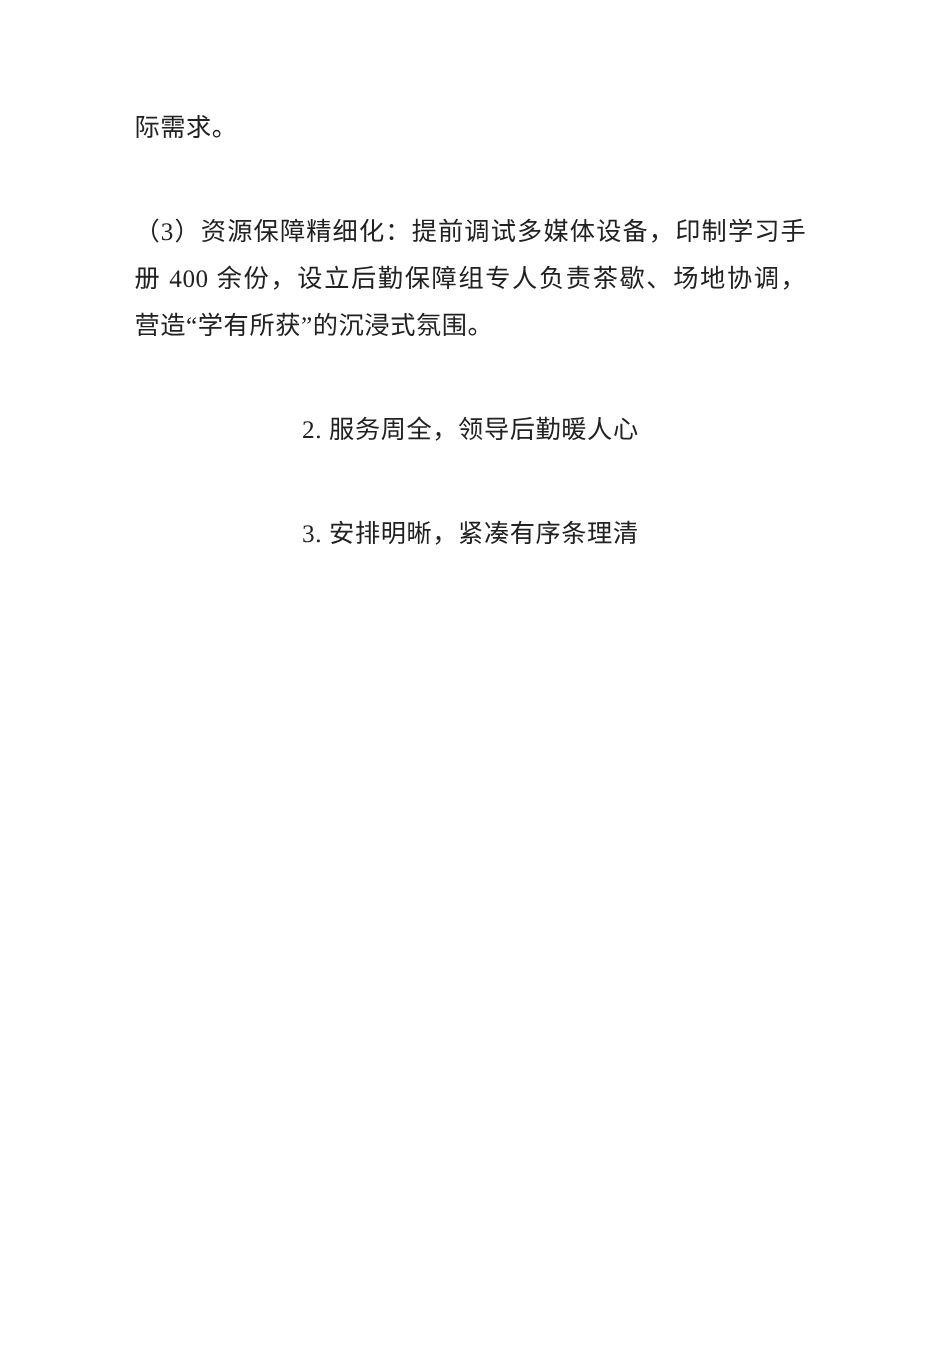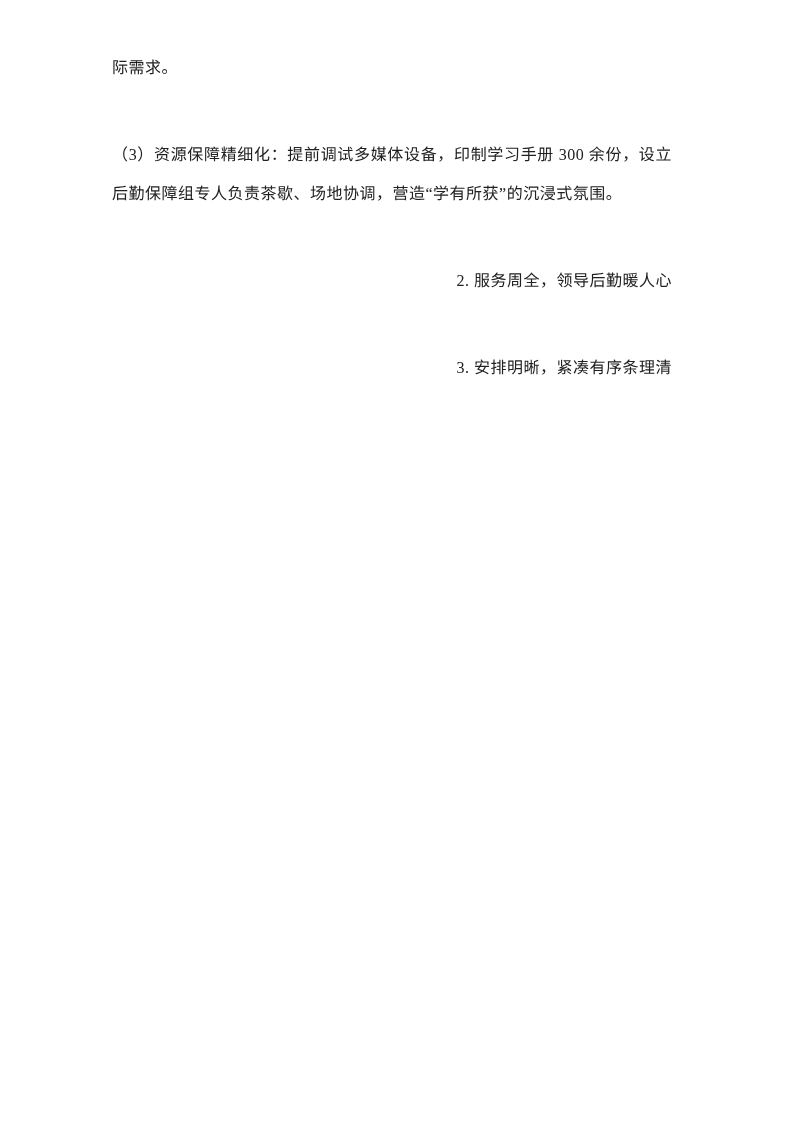--- a/index.html
+++ b/index.html
@@ -7,48 +7,48 @@
     padding: 0;
     background: #ffffff;
   }
   .page {
     position: relative;
     width: 793px;
     height: 1122px;
     margin: 0 auto;
     background: #ffffff;
     box-sizing: border-box;
-    padding: 48px 121px 0 112px;
+    padding: 87px 121px 0 112px;
     overflow: hidden;
     font-family: "Liberation Serif", "DejaVu Serif", serif;
     color: #212121;
-    font-size: 16px;
+    font-size: 21px;
   }
   .para {
     margin: 0 0 48px 0;
     line-height: 39px;
     text-align: justify;
     text-justify: inter-character;
     letter-spacing: 0.5px;
     word-break: break-all;
   }
   .para:last-child {
     margin-bottom: 0;
   }
   .heading {
-    text-align: right;
+    text-align: center;
   }
 </style>
 </head>
 <body>
 
 <div class="page">
   <p class="para">际需求。</p>
 
 
-  <p class="para">（3）资源保障精细化：提前调试多媒体设备，印制学习手册 300 余份，设立后勤保障组专人负责茶歇、场地协调，营造“学有所获”的沉浸式氛围。</p>
+  <p class="para">（3）资源保障精细化：提前调试多媒体设备，印制学习手册 400 余份，设立后勤保障组专人负责茶歇、场地协调，营造“学有所获”的沉浸式氛围。</p>
 
   <p class="para heading">2. 服务周全，领导后勤暖人心</p>
 
 
 
   <p class="para heading">3. 安排明晰，紧凑有序条理清</p>
 </div>
 
 </body></html>

